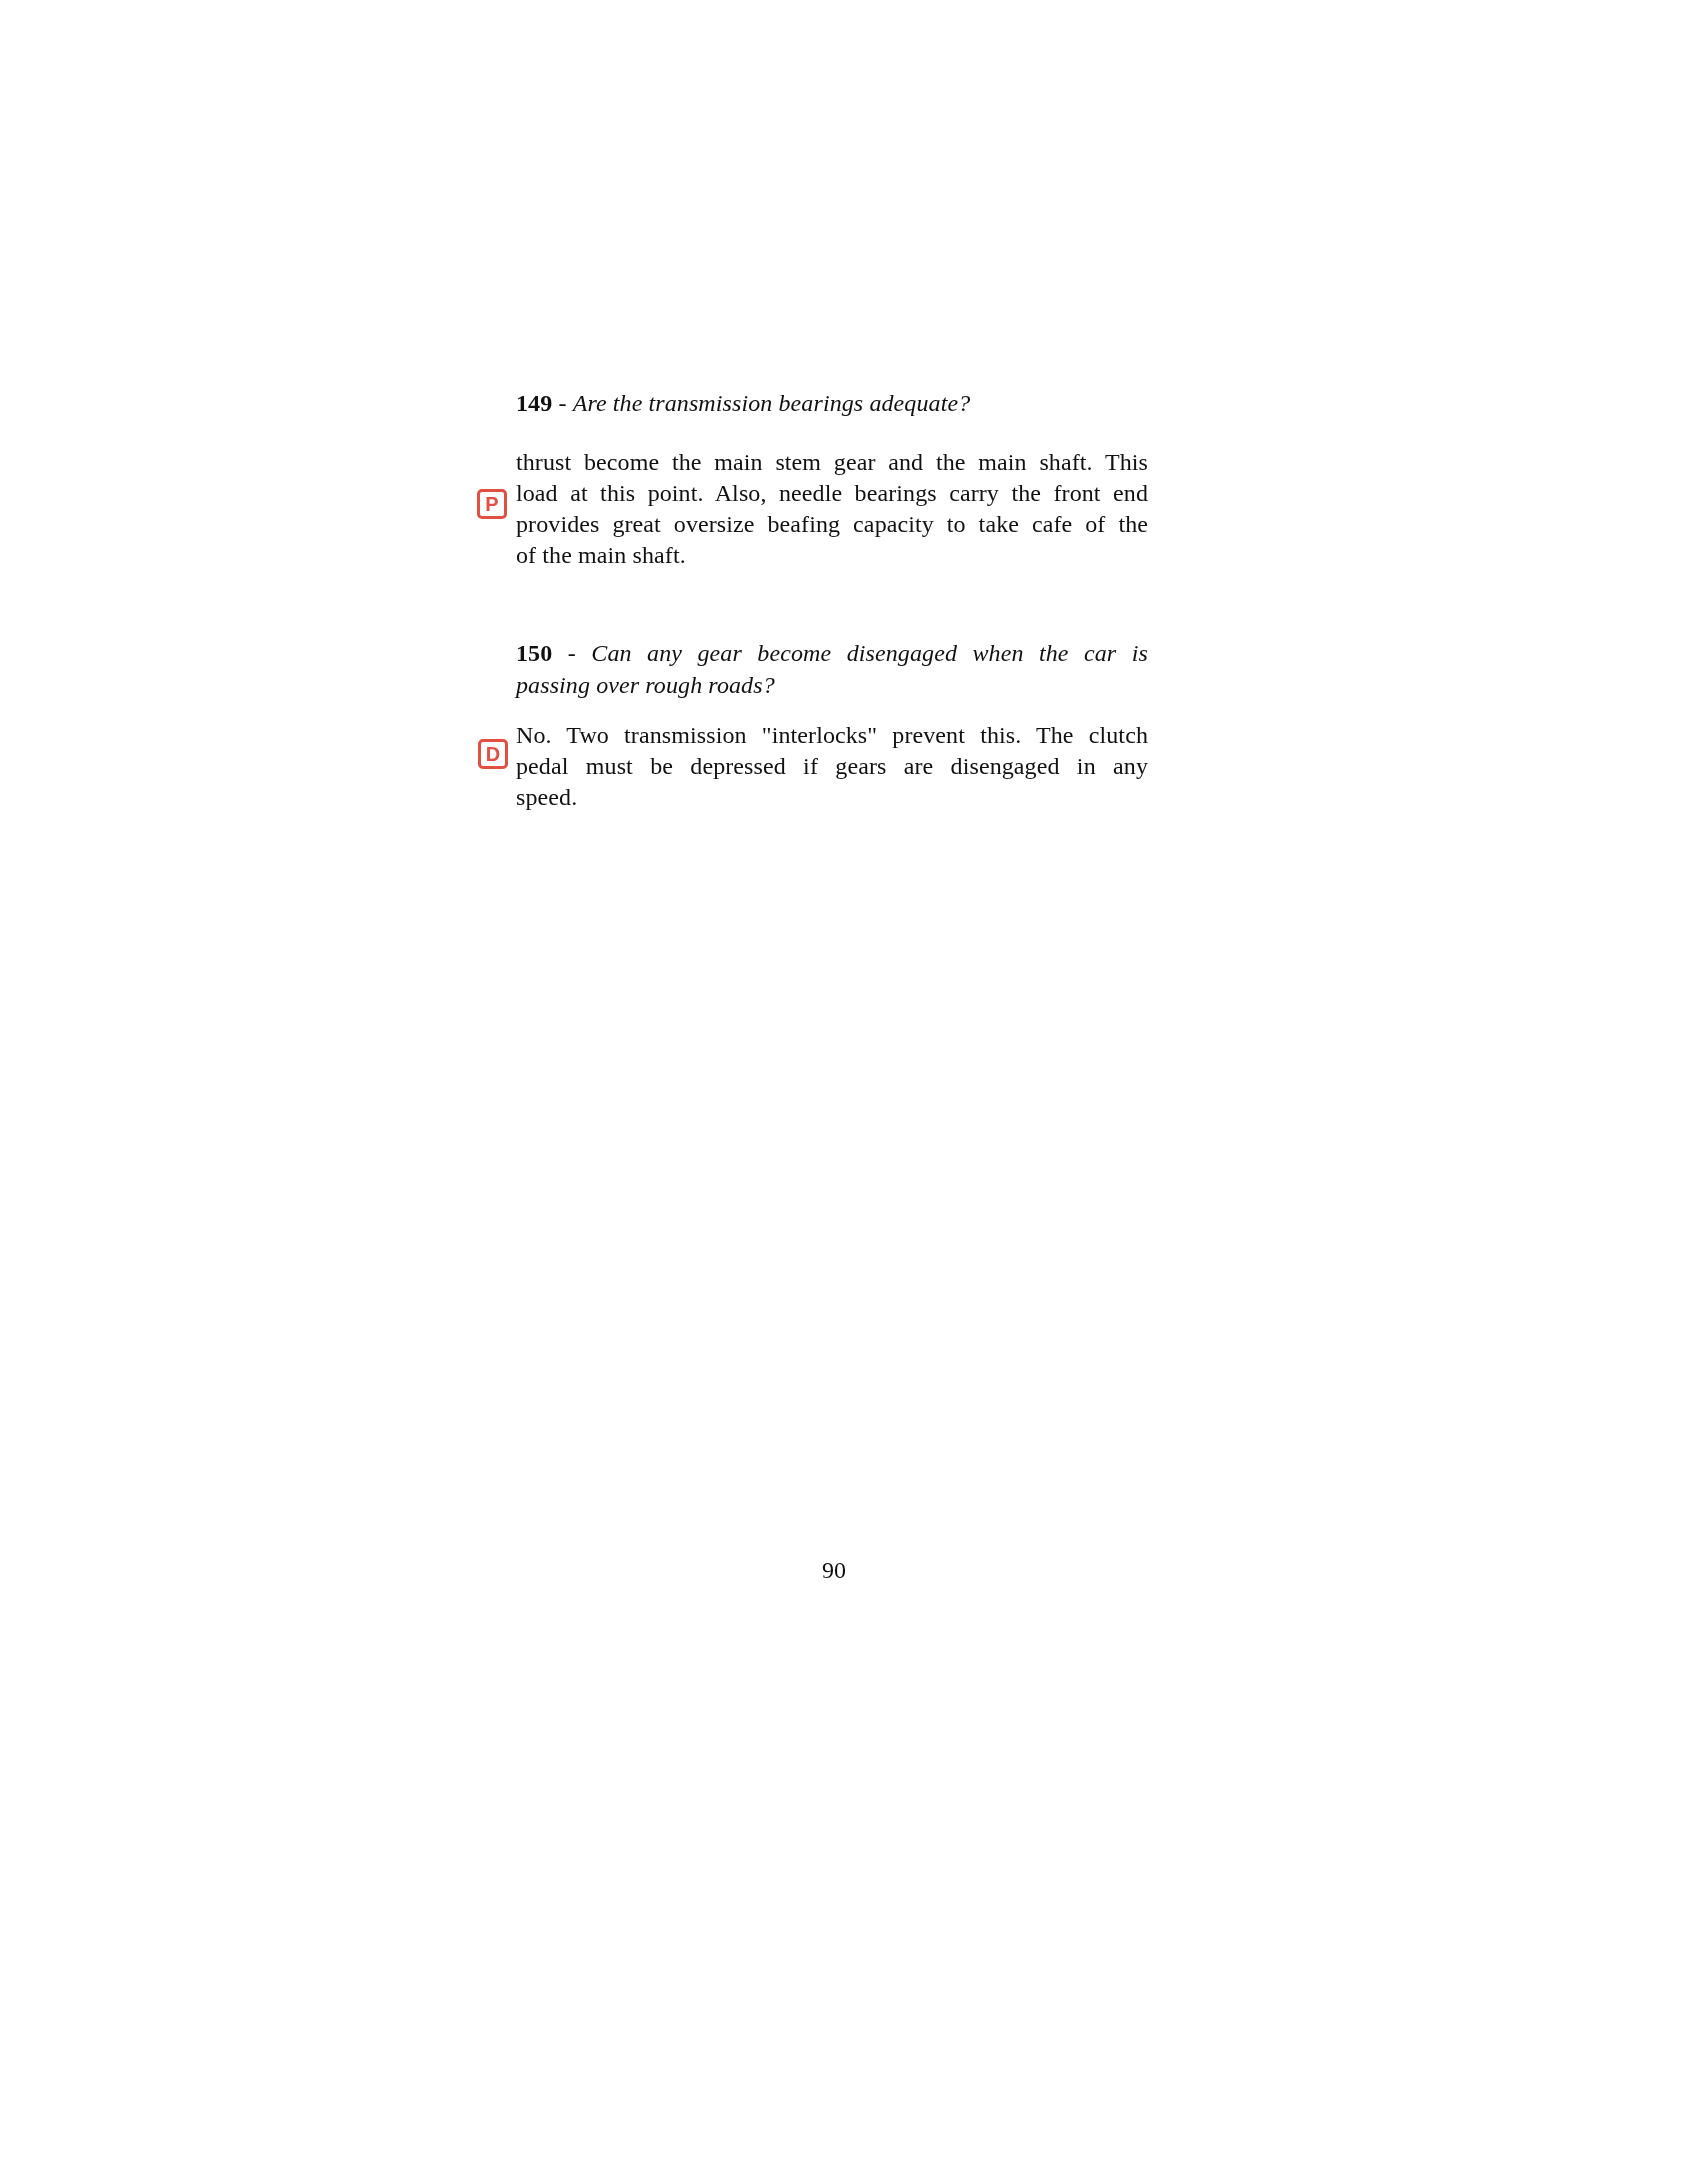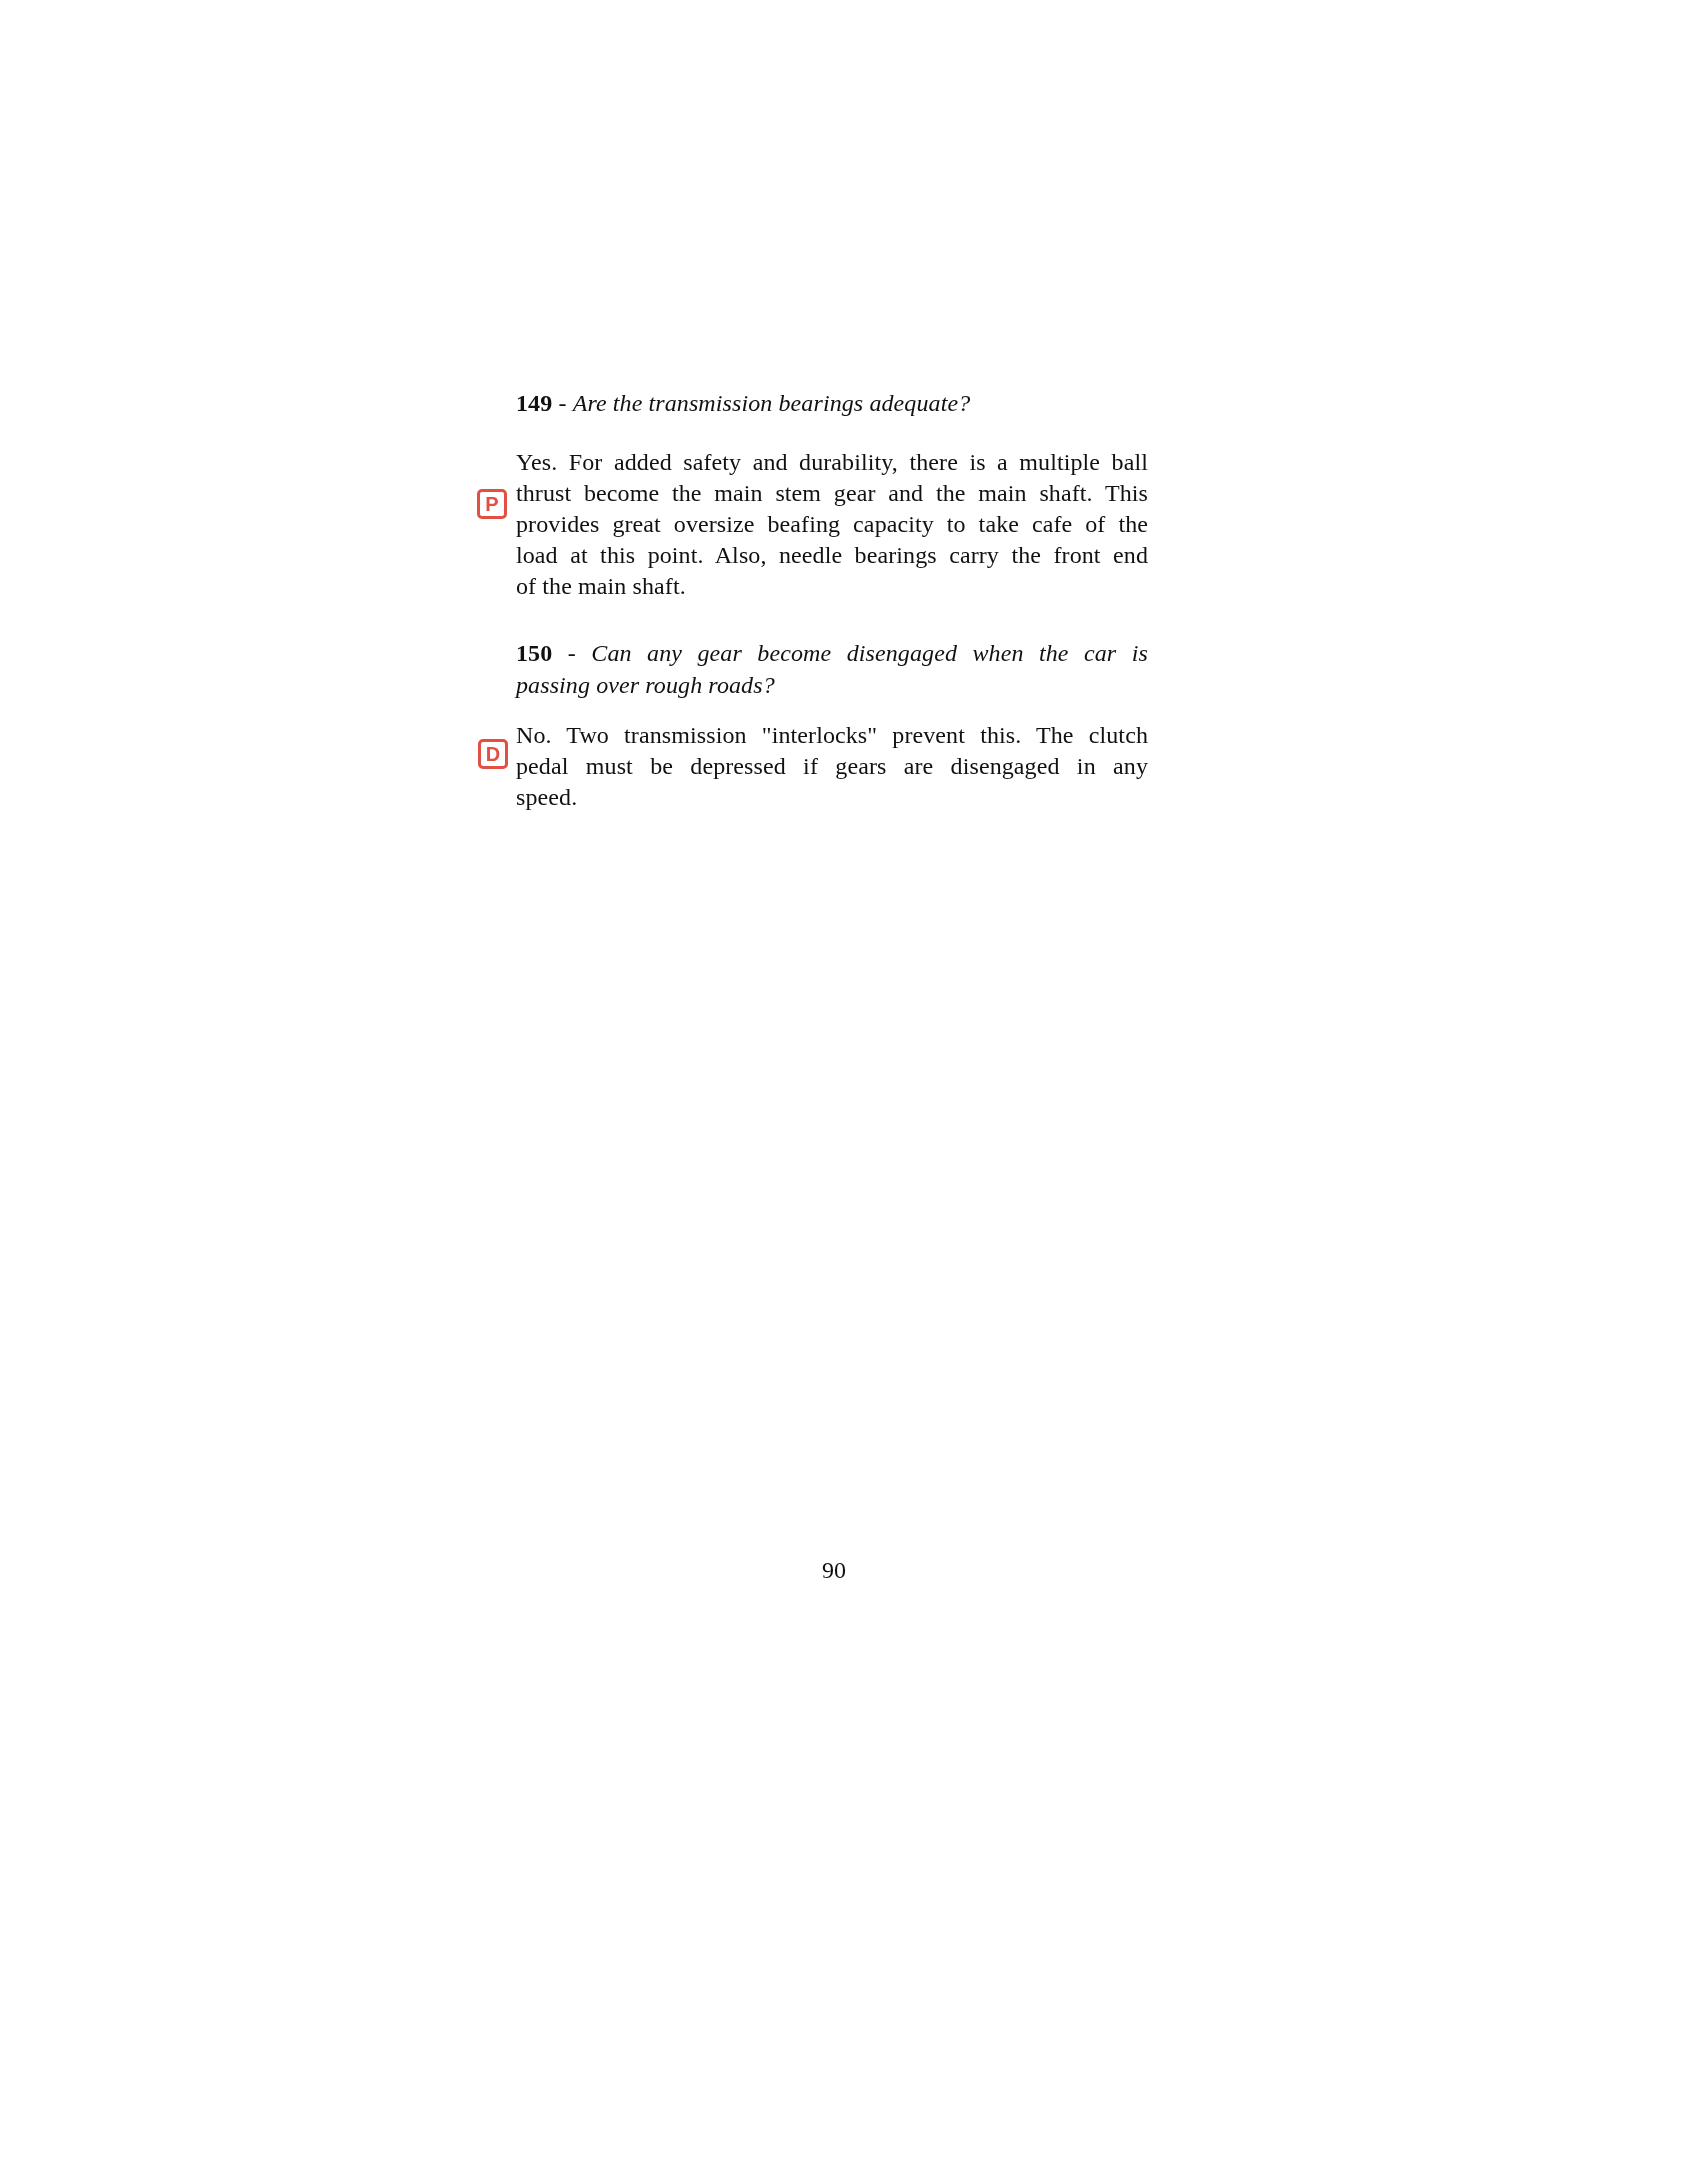--- a/index.html
+++ b/index.html
@@ -72,24 +72,23 @@
 
   <div class="textblock" id="q149">
     <span class="qnum">149</span>
     <span class="qdash">-</span>
     <span class="qtext">Are the transmission bearings adequate?</span>
   </div>
 
   <div class="marker" id="marker-p">P</div>
 
   <div class="textblock" id="a149">
-    <div class="jline">Yes. For added safety and durability, there is a multiple ball</div>
     <div class="jline">thrust become the main stem gear and the main shaft. This</div>
+    <div class="jline">load at this point. Also, needle bearings carry the front end</div>
     <div class="jline">provides great oversize beafing capacity to take cafe of the</div>
-    <div class="jline">load at this point. Also, needle bearings carry the front end</div>
     <div class="lline">of the main shaft.</div>
   </div>
 
   <div class="textblock" id="q150">
     <div class="jline">
       <span class="qnum">150</span>
       <span class="qdash">-</span>
       <span class="qtext">Can any gear become disengaged when the car is</span>
     </div>
     <div class="lline qtext">passing over rough roads?</div>

